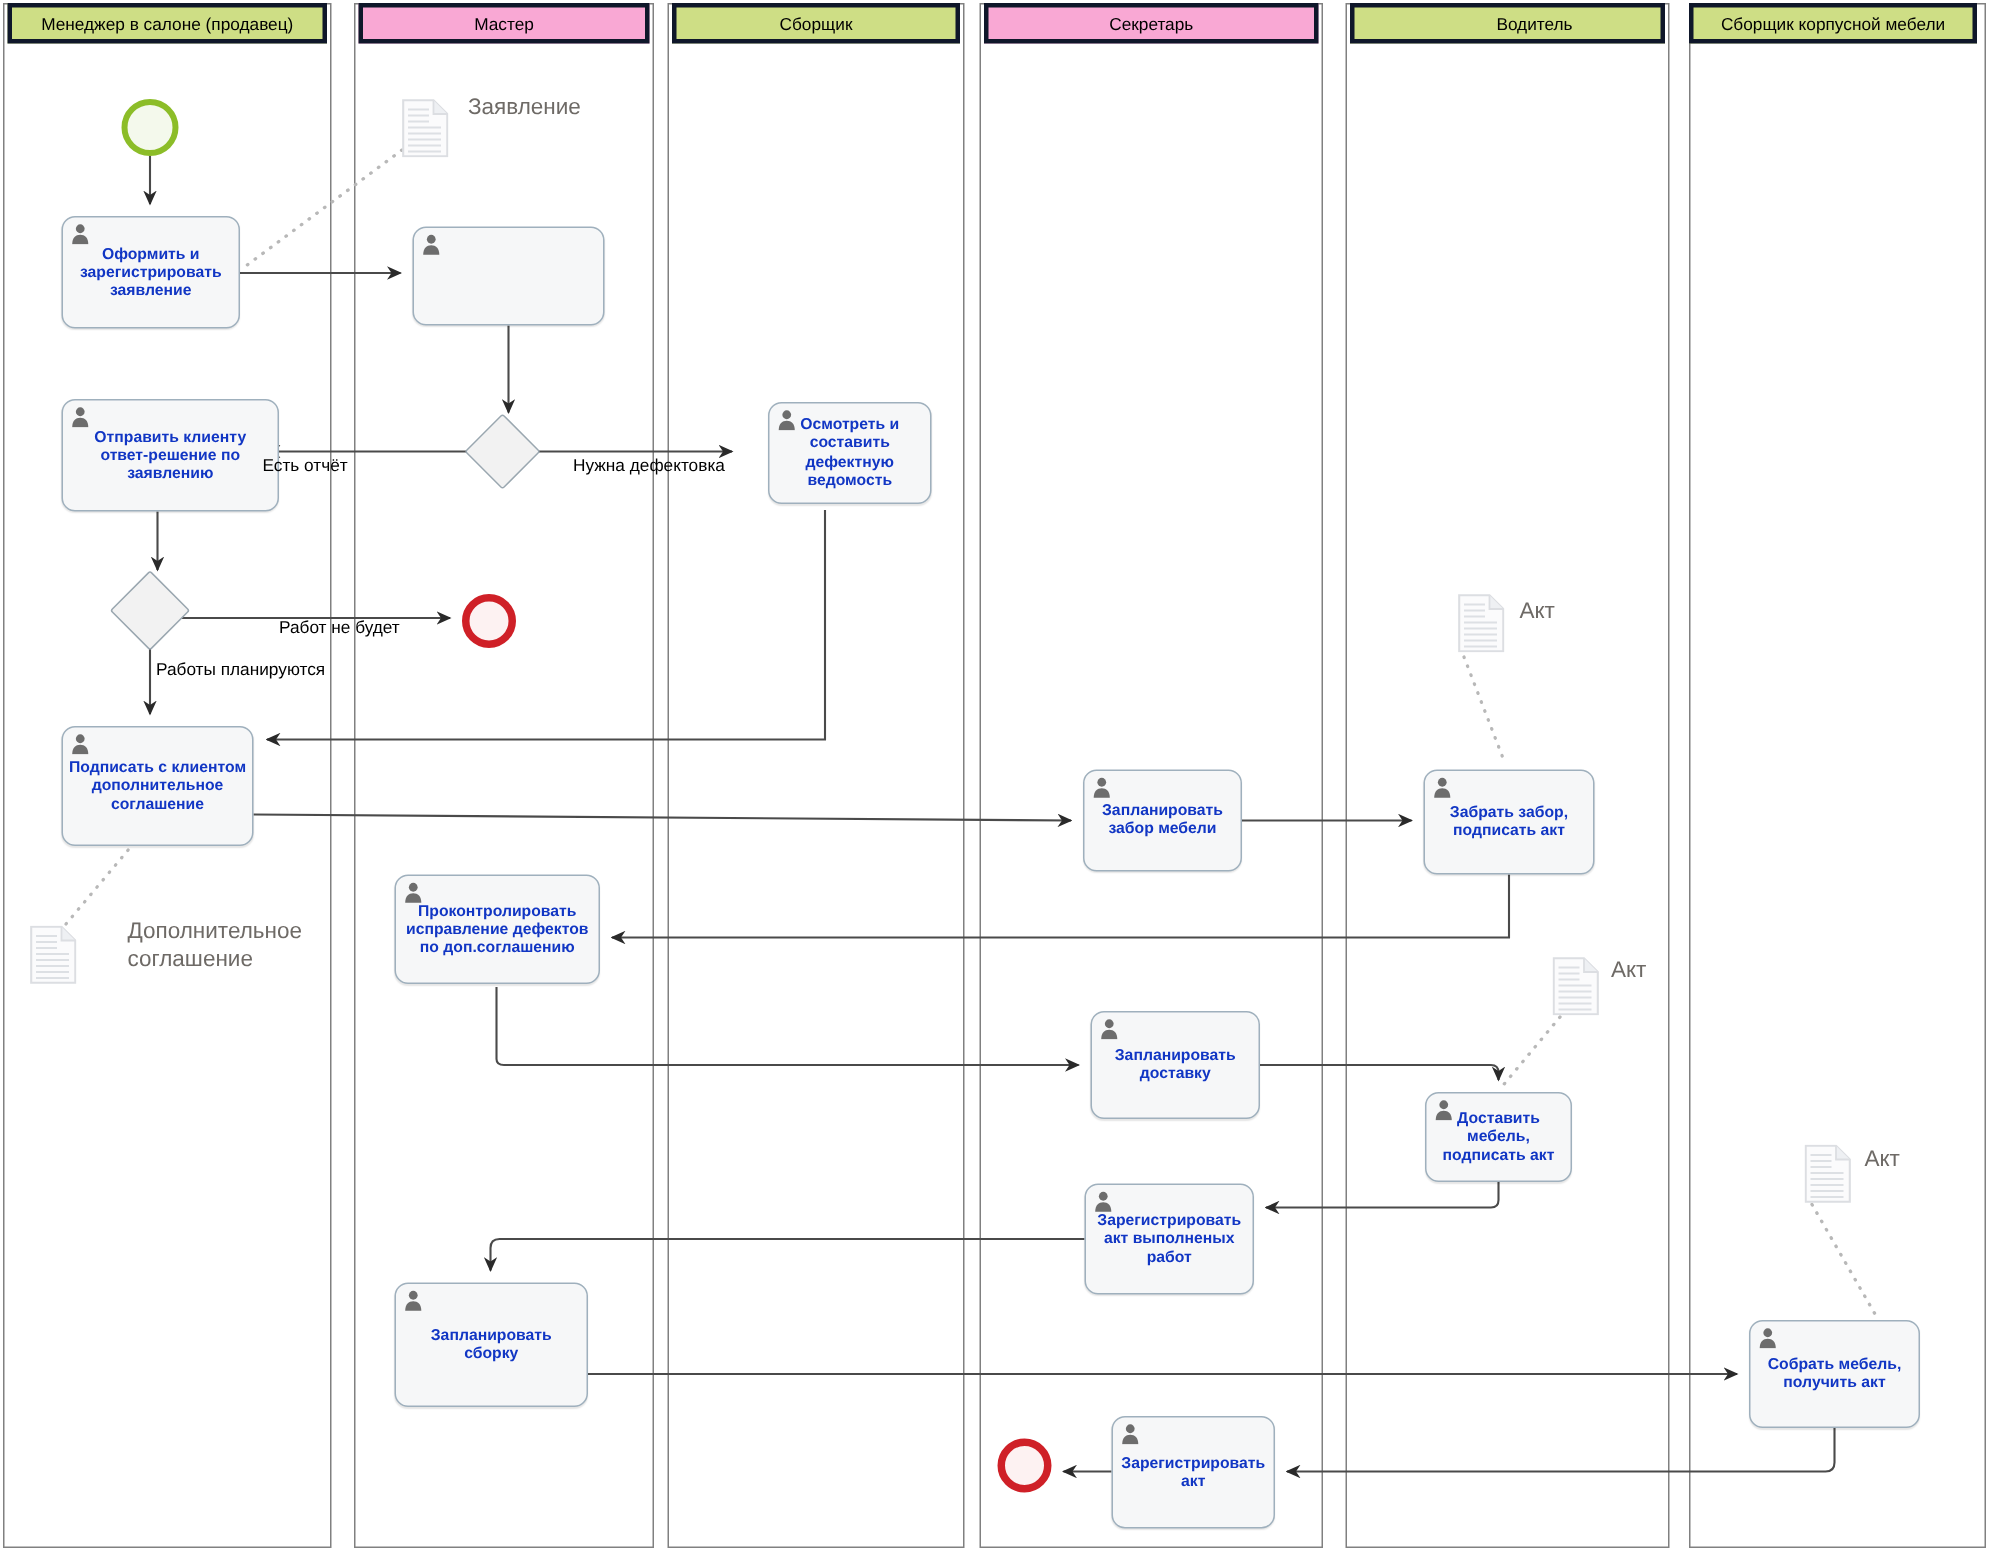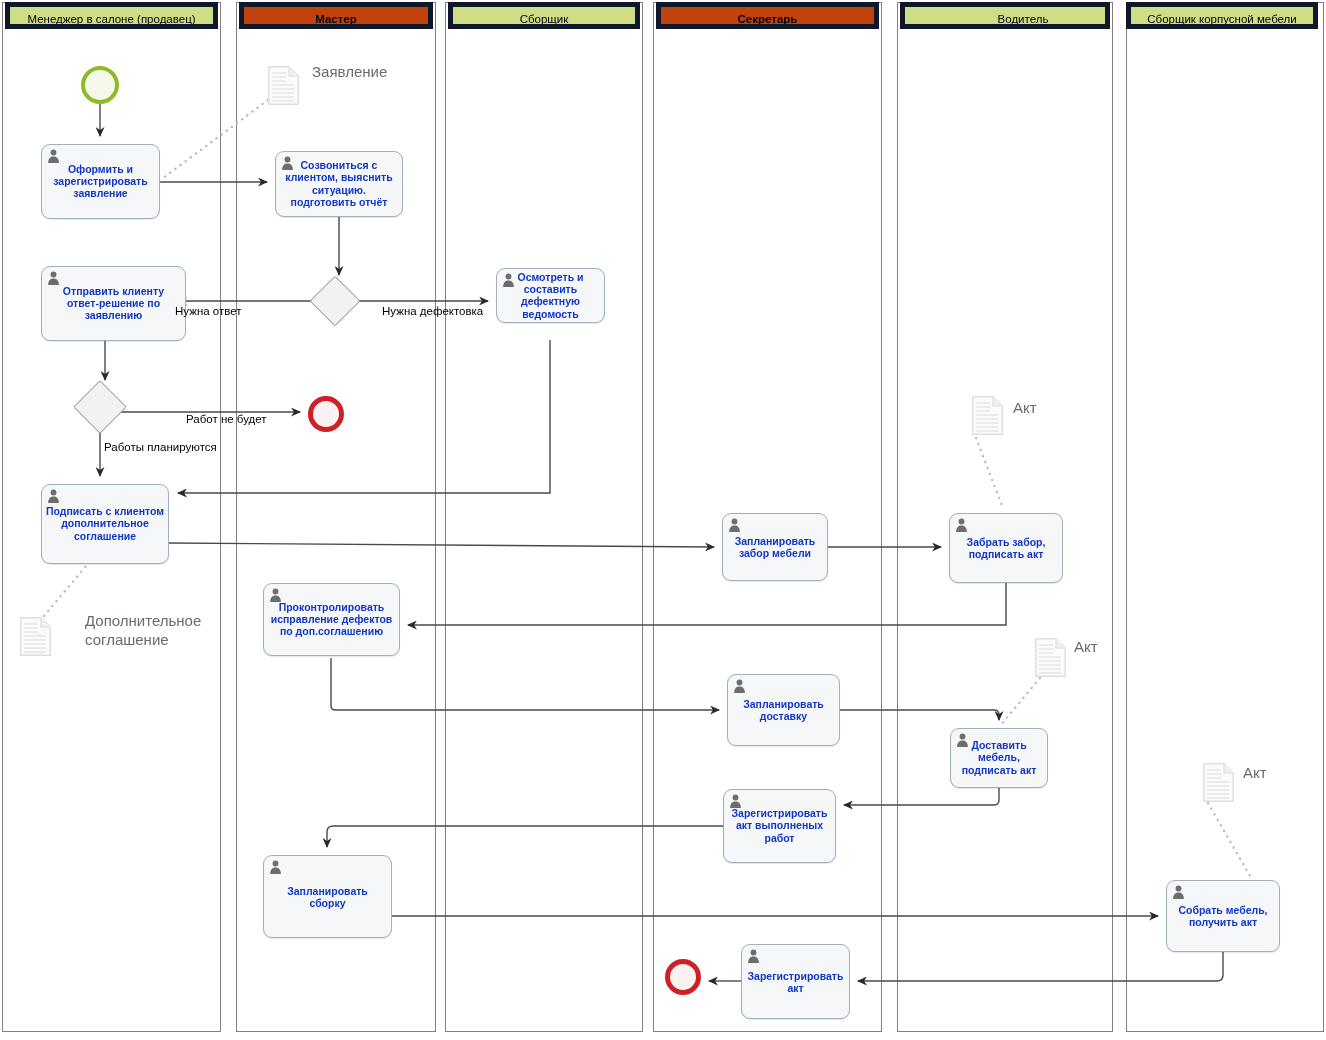--- a/index.html
+++ b/index.html
@@ -1,25 +1,25 @@
 <!DOCTYPE html>
 <html><head>
 <meta charset="utf-8">
 <style>
   html,body{margin:0;padding:0;background:#ffffff;}
   body{font-family:"Liberation Sans","DejaVu Sans",sans-serif;}
   #canvas{position:relative;width:1326px;height:1040px;overflow:hidden;background:#fff;}
 
   
   .lane{position:absolute;top:2px;box-sizing:border-box;border:1px solid #808080;background:#ffffff;}
-  .lane-head{position:absolute;top:2px;box-sizing:border-box;border:5px solid #0f172a;
+  .lane-head{position:absolute;top:2px;box-sizing:border-box;border:3px solid #0f172a;
              height:27px;line-height:25px;text-align:center;font-size:11.5px;color:#000;
              white-space:nowrap;overflow:hidden;}
   .lane-head.green{background:#cede85;}
-  .lane-head.grey{background:#c2410c;font-weight:bold;}
+  .lane-head.grey{background:#f9a8d4;}
 
   
   #wires{position:absolute;left:0;top:0;width:1326px;height:1040px;pointer-events:none;}
 
   
   .task{position:absolute;box-sizing:border-box;border:1.6px solid #9fb0bd;border-radius:9px;
         background:#f6f7f8;
         box-shadow:0 1px 1px rgba(0,0,0,.10);}
   .task .tlabel{position:absolute;left:3px;right:3px;top:50%;transform:translateY(-50%);
         text-align:center;color:#1136c4;font-size:10.5px;font-weight:bold;line-height:12.4px;
@@ -126,35 +126,31 @@
           </svg></span>
         <div class="tlabel">Оформить и
 зарегистрировать
 заявление</div>
       </div>
       <div class="task" style="left: 275px; top: 151px; width: 128px; height: 66px;">
         <span class="person"><svg viewBox="0 0 16 17" width="13" height="14">
             <circle cx="8" cy="4.2" r="3.6" fill="#6d6d6d"></circle>
             <path d="M1.4,17 C1.4,11.6 4.3,9.2 8,9.2 C11.7,9.2 14.6,11.6 14.6,17 Z" fill="#6d6d6d"></path>
           </svg></span>
-        <div class="tlabel">Созвониться с
-клиентом, выяснить
-ситуацию.
-подготовить отчёт</div>
       </div>
       <div class="task" style="left: 41px; top: 266px; width: 145px; height: 75px;">
         <span class="person"><svg viewBox="0 0 16 17" width="13" height="14">
             <circle cx="8" cy="4.2" r="3.6" fill="#6d6d6d"></circle>
             <path d="M1.4,17 C1.4,11.6 4.3,9.2 8,9.2 C11.7,9.2 14.6,11.6 14.6,17 Z" fill="#6d6d6d"></path>
           </svg></span>
         <div class="tlabel">Отправить клиенту
 ответ-решение по
 заявлению</div>
       </div>
-      <div class="task" style="left: 496px; top: 268px; width: 109px; height: 55px;">
+      <div class="task" style="left: 512px; top: 268px; width: 109px; height: 68px;">
         <span class="person"><svg viewBox="0 0 16 17" width="13" height="14">
             <circle cx="8" cy="4.2" r="3.6" fill="#6d6d6d"></circle>
             <path d="M1.4,17 C1.4,11.6 4.3,9.2 8,9.2 C11.7,9.2 14.6,11.6 14.6,17 Z" fill="#6d6d6d"></path>
           </svg></span>
         <div class="tlabel">Осмотреть и
 составить
 дефектную
 ведомость</div>
       </div>
       <div class="task" style="left: 41px; top: 484px; width: 128px; height: 80px;">
@@ -315,18 +311,18 @@
             <line x1="4" y1="11" x2="18" y2="11"></line>
             <line x1="4" y1="15" x2="18" y2="15"></line>
             <line x1="4" y1="19" x2="26" y2="19"></line>
             <line x1="4" y1="23" x2="26" y2="23"></line>
             <line x1="4" y1="27" x2="26" y2="27"></line>
             <line x1="4" y1="31" x2="26" y2="31"></line>
             <line x1="4" y1="35" x2="26" y2="35"></line>
           </g>
         </svg></div>
       <div class="doclabel" style="left: 1243px; top: 763px; width: 60px;">Акт</div>
-      <div class="elabel" style="left: 175px; top: 305px;">Нужна ответ</div>
+      <div class="elabel" style="left: 175px; top: 305px;">Есть отчёт</div>
       <div class="elabel" style="left: 382px; top: 305px;">Нужна дефектовка</div>
       <div class="elabel" style="left: 186px; top: 413px;">Работ не будет</div>
       <div class="elabel" style="left: 104px; top: 441px;">Работы планируются</div>
     </div>
 </div>
 
 </body></html>

